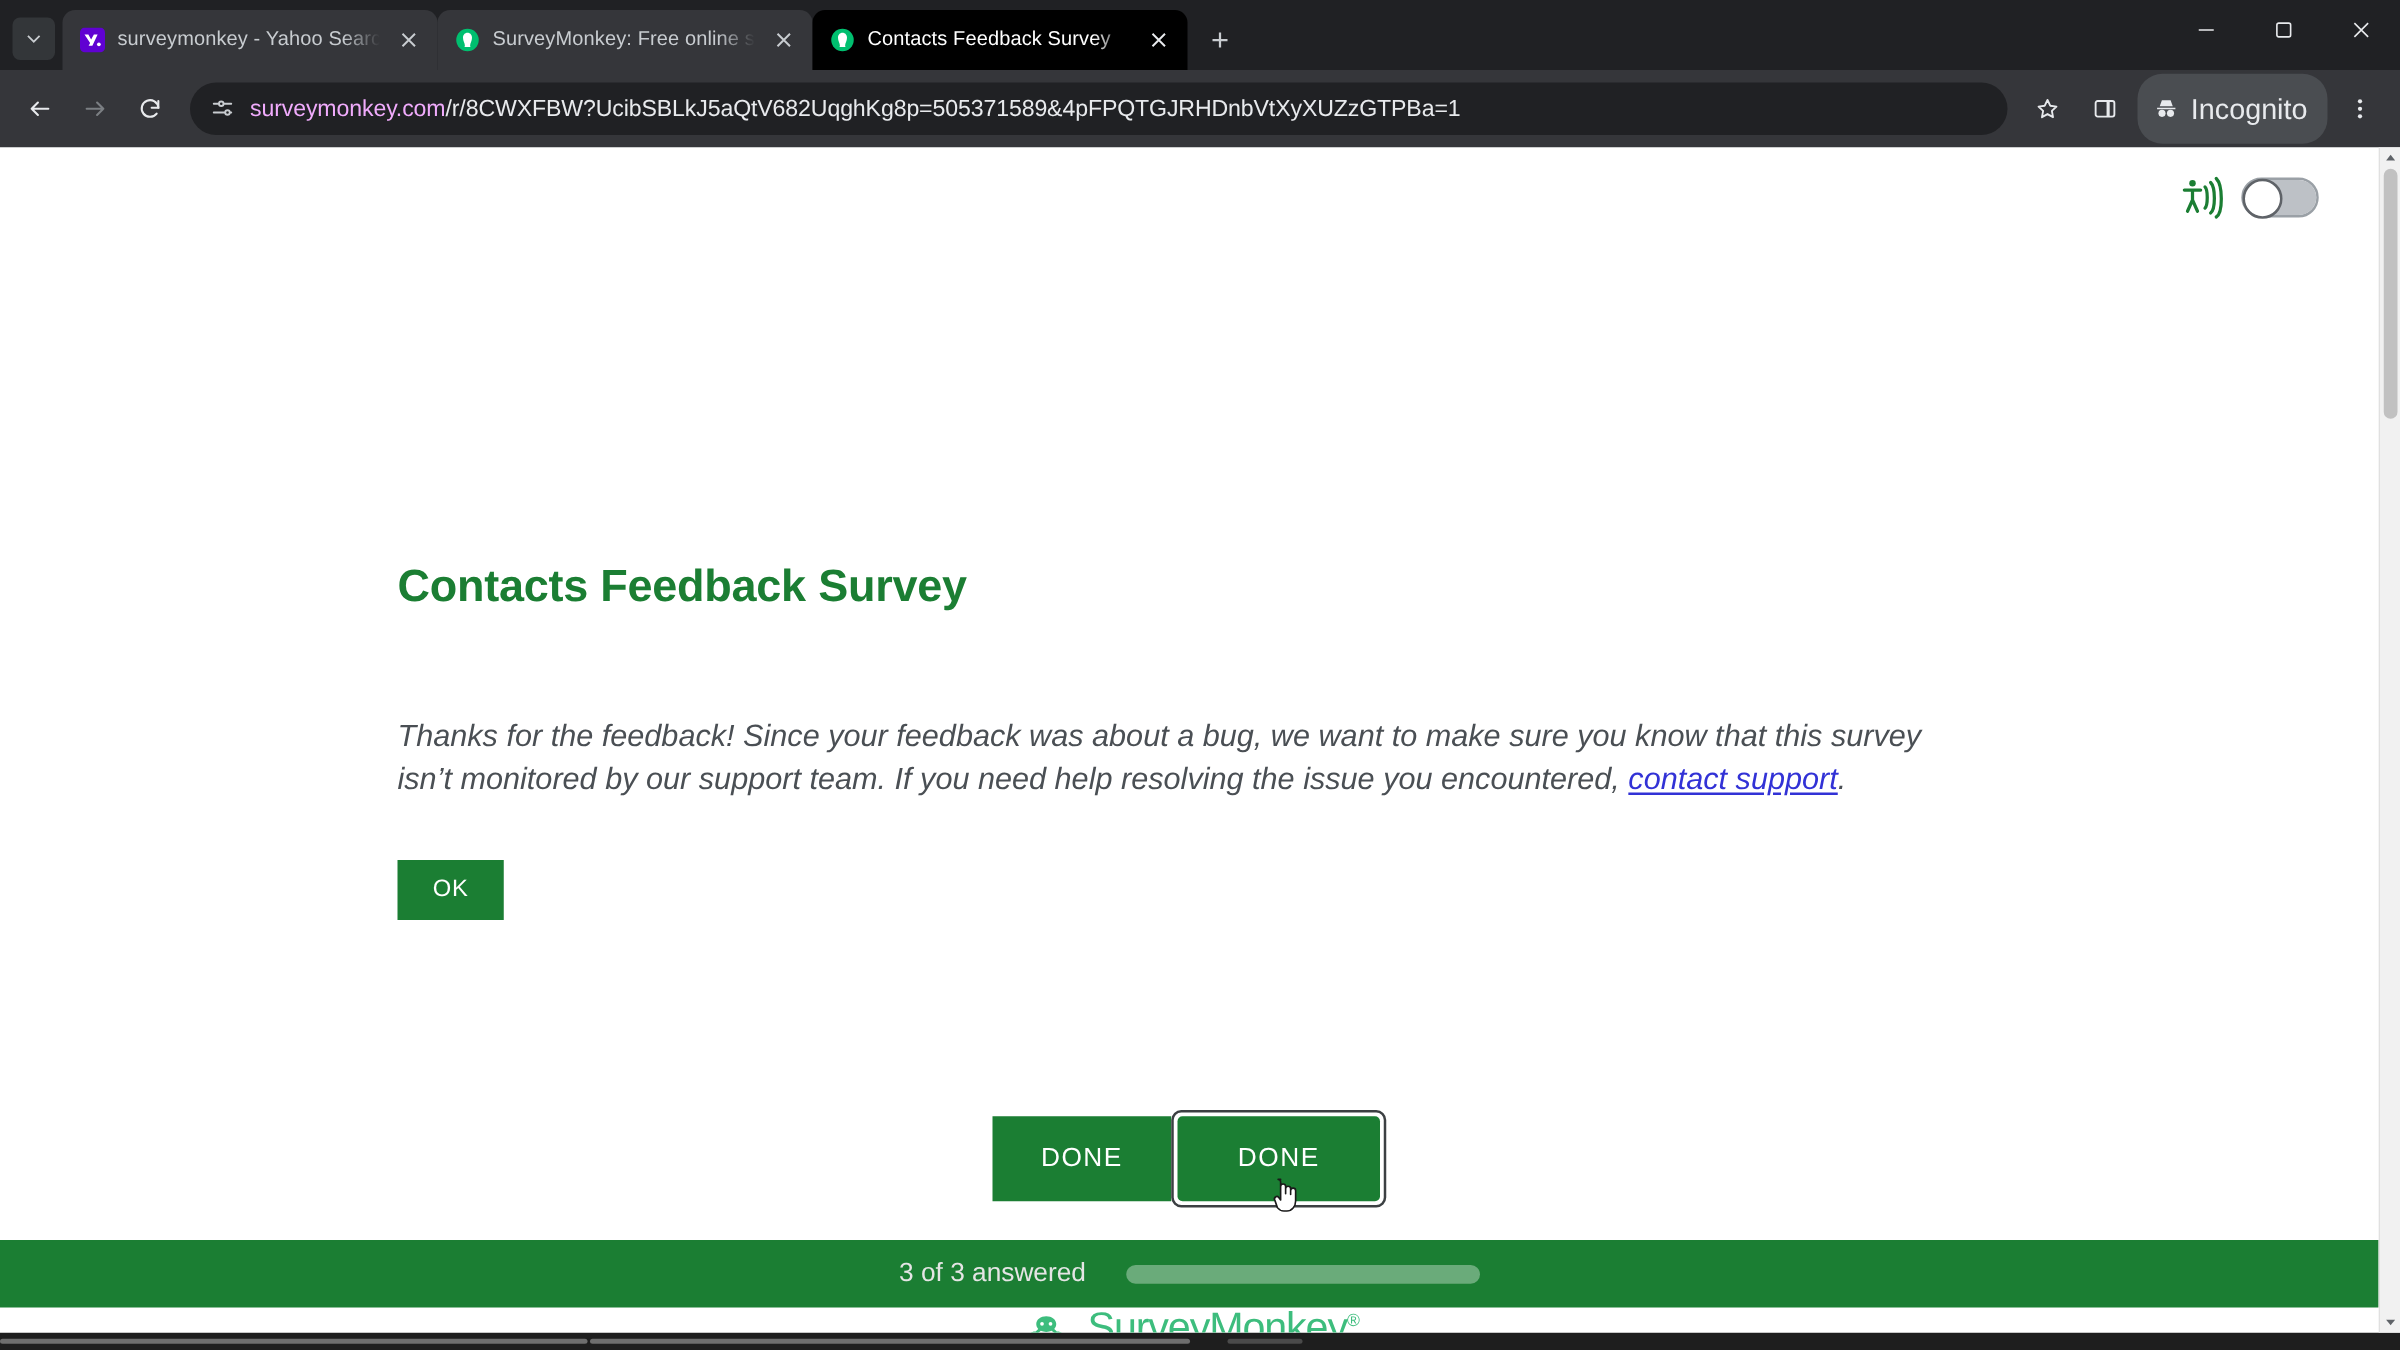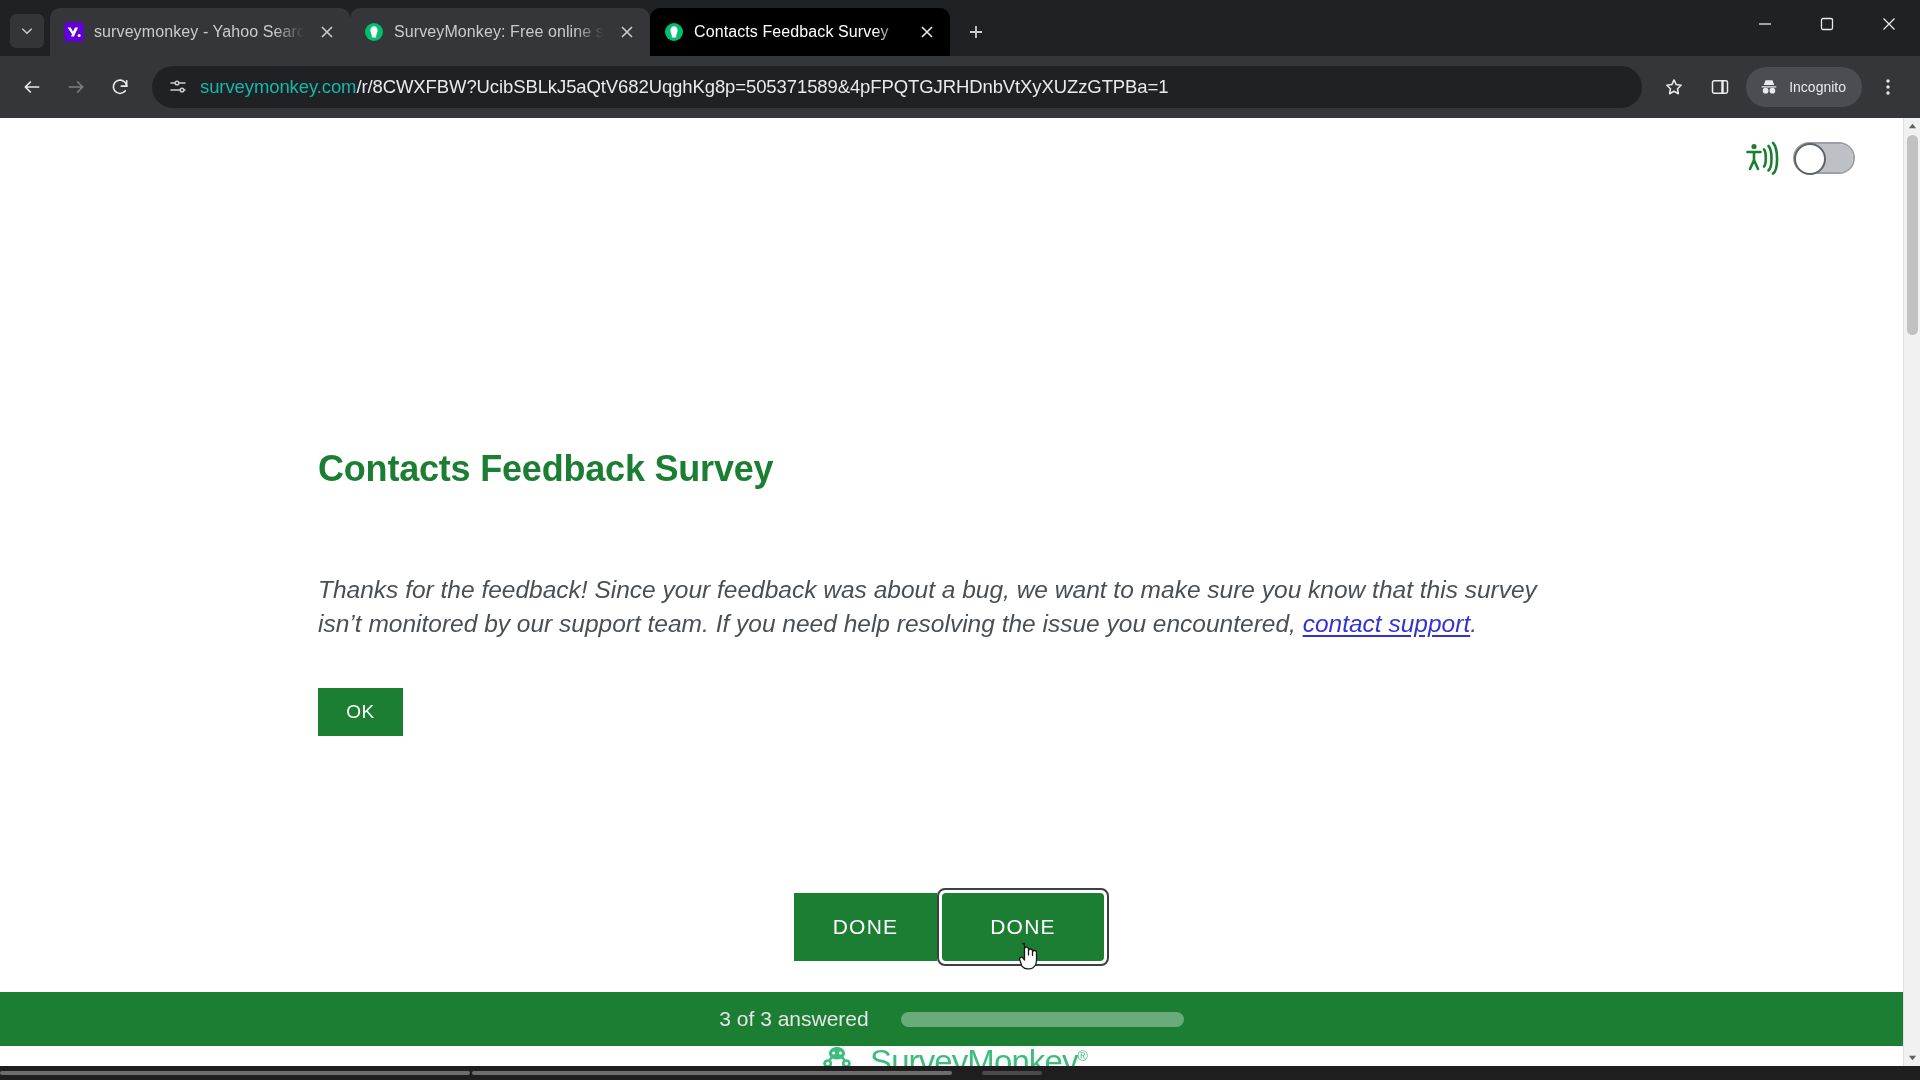--- a/index.html
+++ b/index.html
@@ -106,33 +106,33 @@
     min-width: 0;
   }
   .omnibox .siteicon { width: 20px; height: 20px; flex: 0 0 20px; display:flex;align-items:center;justify-content:center;}
   .omnibox .url {
     color: #e8eaed;
     font-size: 18.5px;
     white-space: nowrap;
     overflow: hidden;
     letter-spacing: -0.1px;
   }
-  .omnibox .url .host { color: #14b8a6; }
+  .omnibox .url .host { color: #f0abfc; }
   .tb-right { display: flex; align-items: center; gap: 6px; flex: 0 0 auto; }
   .icon-btn { width: 40px; height: 40px; display:flex; align-items:center; justify-content:center; border-radius:50%; }
   .icon-btn svg { width: 20px; height: 20px; }
   .incognito-pill {
-    height: 40px;
+    height: 56px;
     border-radius: 20px;
     background: #4a4d51;
     display: flex; align-items: center;
     padding: 0 16px 0 12px;
     gap: 9px;
     color: #e8eaed;
-    font-size: 14px;
+    font-size: 23px;
   }
   .incognito-pill svg { width: 22px; height: 22px; }
 
   
   .viewport {
     flex: 1 1 auto;
     background: #ffffff;
     position: relative;
     display: flex;
   }
@@ -236,21 +236,21 @@
   .footer {
     position: absolute;
     left: 0; right: 0;
     top: 898px;
     text-align: center;
     color: #5a6065;
   }
   .footer .powered { font-size: 16.5px; }
   .footer .sm-logo {
     margin-top: 8px;
-    display: flex; align-items: flex-start; justify-content: center; gap: 12px;
+    display: flex; align-items: flex-end; justify-content: center; gap: 12px;
   }
   .footer .sm-logo .wordmark {
     color: #3dbd7d;
     font-size: 33px;
     letter-spacing: -0.9px;
   }
   .footer .sm-logo .wordmark sup { font-size: 14px; vertical-align: super; }
 
   .progress-bar {
     position: absolute;

